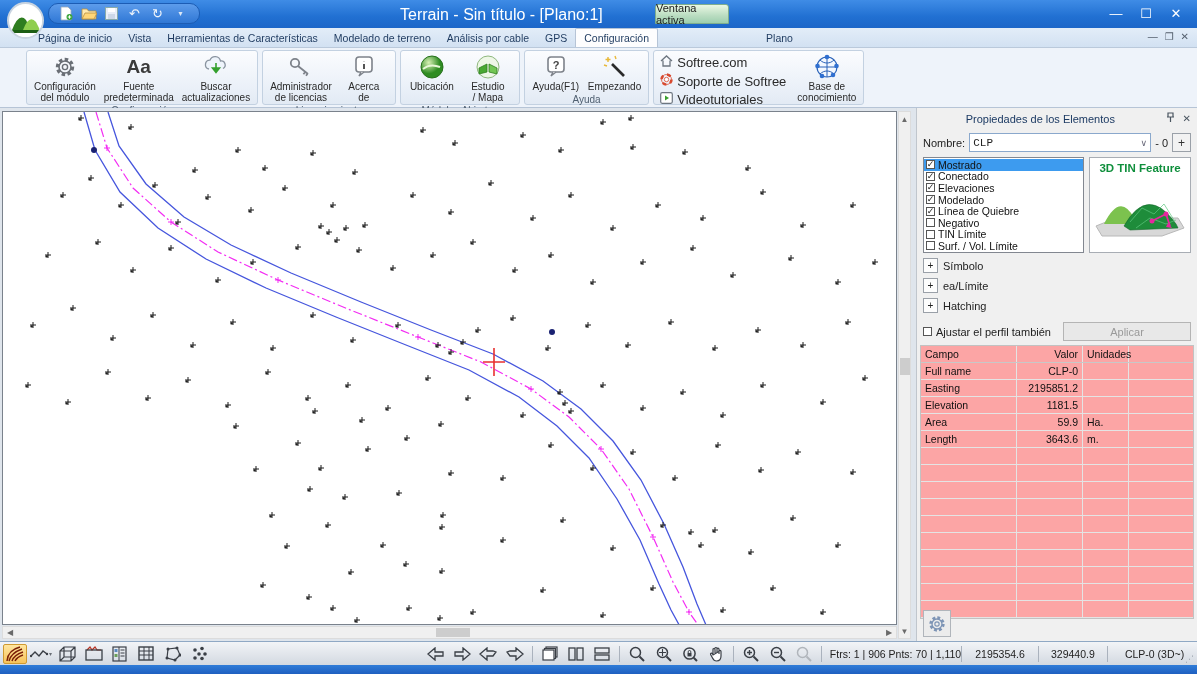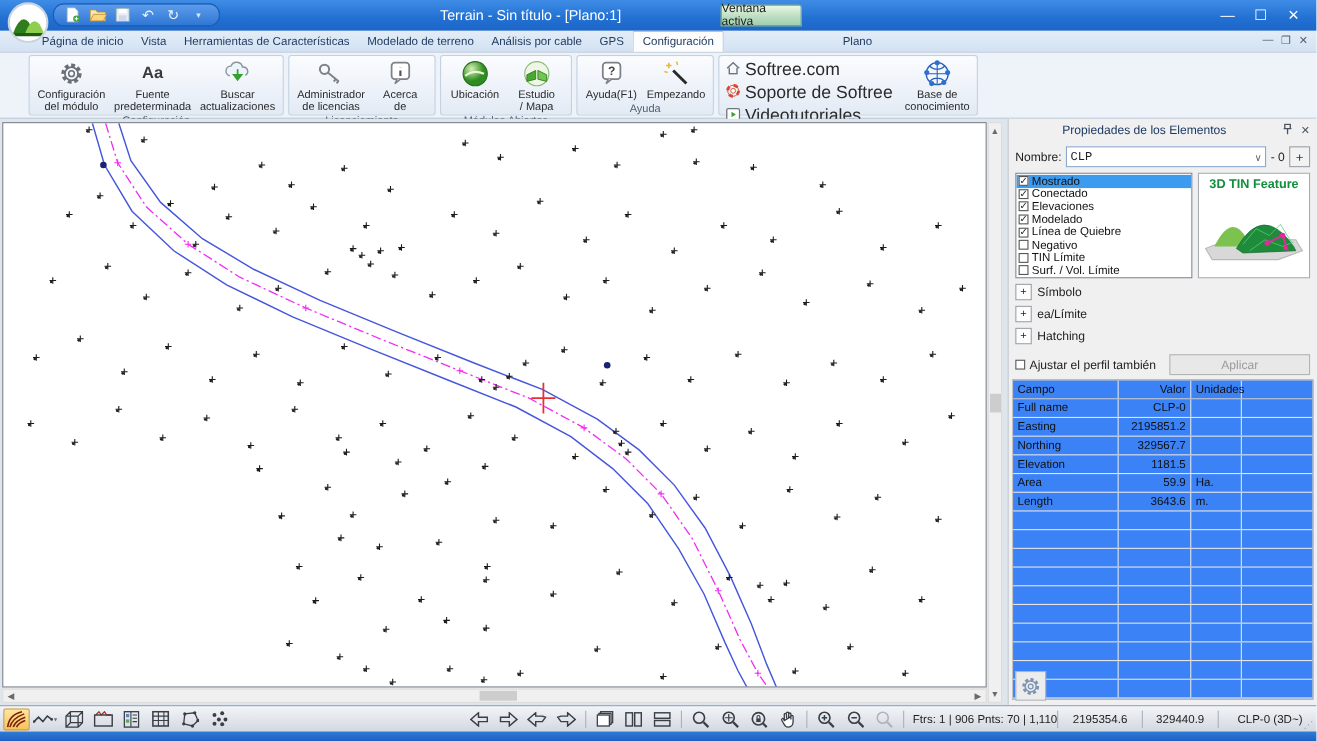--- a/index.html
+++ b/index.html
@@ -8,21 +8,21 @@
 
   
   .titlebar{position:absolute;left:0;top:0;width:1197px;height:28px;
     background:linear-gradient(#3f8ce6,#2170d2 60%,#1d66c8);}
   .logo{position:absolute;left:7px;top:2px;width:37px;height:37px;border-radius:50%;
     background:#fff;border:2px solid #c9d4e0;z-index:9;overflow:hidden;}
   .qat{position:absolute;left:48px;top:3px;height:21px;display:flex;align-items:center;gap:6px;
     padding:0 10px 0 8px;border-radius:10px;background:linear-gradient(#5d9ceb,#2f77d5);
     border:1px solid #1c5cb4;}
   .qat .qbtn{width:17px;height:16px;display:flex;align-items:center;justify-content:center;}
-  .title-text{position:absolute;left:400px;top:6px;color:#fff;font-size:13px;}
+  .title-text{position:absolute;left:400px;top:6px;color:#fff;font-size:16px;}
   .active-win{position:absolute;left:655px;top:4px;width:74px;height:20px;
     background:linear-gradient(#eaf7e4,#b9dcc0 60%,#9ecfae);border:1px solid #7fae8d;
     border-radius:3px 3px 0 0;font-size:11px;color:#1c1c1c;display:flex;align-items:center;justify-content:center;}
   .wincontrols{position:absolute;right:6px;top:0;height:28px;display:flex;}
   .wincontrols .wc{width:30px;height:26px;color:#fff;font-size:13px;display:flex;align-items:center;justify-content:center;}
 
   
   .tabrow{position:absolute;left:0;top:28px;width:1197px;height:20px;
     background:linear-gradient(#e3edf8,#d2e1f2);border-bottom:1px solid #bac9db;display:flex;align-items:flex-end;}
   .tab{font-size:10.5px;color:#1e3a5f;padding:3px 8px 3px 8px;white-space:nowrap;}
@@ -35,22 +35,22 @@
   .ribbon{position:absolute;left:0;top:48px;width:1197px;height:60px;background:#eef3fa;
     border-bottom:1px solid #b6c4d6;display:flex;align-items:stretch;padding:2px 0 2px 26px;gap:4px;}
   .rgroup{background:linear-gradient(#fbfcfe,#eaf0f8 70%,#e2eaf4);border:1px solid #c3d1e1;border-radius:3px;
     display:flex;flex-direction:column;}
   .rgroup-buttons{flex:1;display:flex;align-items:flex-start;padding:2px 4px 0 4px;gap:2px;}
   .rgroup-label{font-size:10px;color:#4f5f70;text-align:center;padding:1px 4px 19px 4px;}
   .rbtn{display:flex;flex-direction:column;align-items:center;width:auto;min-width:54px;padding:1px 3px;}
   .rbtn .ric{height:26px;display:flex;align-items:center;justify-content:center;}
   .rbtn .rlabel{font-size:10px;color:#2a2a2a;text-align:center;line-height:11px;white-space:pre-line;margin-top:1px;}
   .rlinks{display:flex;flex-direction:column;justify-content:center;gap:3px;padding:2px 2px;}
-  .rlink{display:flex;align-items:center;gap:4px;font-size:16px;color:#2a2a2a;white-space:nowrap;}
-  .aa-ic{font-size:15px;font-weight:bold;color:#3a3a3a;line-height:20px;}
+  .rlink{display:flex;align-items:center;gap:4px;font-size:13px;color:#2a2a2a;white-space:nowrap;}
+  .aa-ic{font-size:19px;font-weight:bold;color:#3a3a3a;line-height:20px;}
 
   
   .workarea{position:absolute;left:0;top:108px;width:1197px;height:533px;background:#dfe5ec;}
   .canvas-frame{position:absolute;left:2px;top:3px;width:895px;height:514px;background:#fff;border:1px solid #7a828c;}
   .canvas-frame svg{display:block;}
   .vscroll{position:absolute;left:898px;top:3px;width:13px;height:528px;background:#f0f0f0;border:1px solid #dcdcdc;}
   .vscroll .arr{position:absolute;left:0;width:11px;height:14px;display:flex;align-items:center;justify-content:center;color:#6a6a6a;font-size:8px;}
   .vthumb{position:absolute;left:1px;top:246px;width:10px;height:17px;background:#cdcdcd;}
   .hscroll{position:absolute;left:2px;top:518px;width:895px;height:13px;background:#f0f0f0;border:1px solid #dcdcdc;}
   .hscroll .arr{position:absolute;top:0;width:14px;height:11px;display:flex;align-items:center;justify-content:center;color:#6a6a6a;font-size:8px;}
@@ -73,21 +73,21 @@
   .cbox{width:9px;height:9px;border:1px solid #555;background:#fff;margin-right:3px;flex:none;
     display:flex;align-items:center;justify-content:center;font-size:9px;line-height:9px;color:#222;}
   .preview{flex:1;background:#fff;border:1px solid #a8adb4;display:flex;flex-direction:column;align-items:center;}
   .preview-title{font-size:11.5px;font-weight:bold;color:#0f8f3c;margin-top:4px;}
   .expander{display:flex;align-items:center;gap:5px;margin:5px 6px 0 6px;font-size:11px;color:#222;}
   .expander .xbtn{width:15px;height:15px;border:1px solid #9aa0a8;background:#fdfdfd;display:flex;align-items:center;justify-content:center;font-size:10px;}
   .apply-row{display:flex;align-items:center;margin:9px 6px 4px 6px;font-size:11px;color:#222;}
   .apply-row .cbox{margin-right:4px;}
   .applybtn{margin-left:auto;width:128px;height:19px;background:#e8e8e8;border:1px solid #b4b4b4;color:#9a9a9a;
     font-size:11px;display:flex;align-items:center;justify-content:center;}
-  .ptable{margin:4px 3px 0 3px;background:#3b82f6;border:1px solid #c2c2c2;font-size:10.5px;color:#111;}
+  .ptable{margin:4px 3px 0 3px;background:#fca5a5;border:1px solid #c2c2c2;font-size:10.5px;color:#111;}
   .ptable .trow{display:flex;height:17px;align-items:center;border-bottom:1px solid #e4e4e4;}
   .ptable .trow.head{border-bottom:1px solid #c8c8c8;}
   .ptable .c1{width:96px;padding-left:4px;border-right:1px solid #e4e4e4;height:100%;display:flex;align-items:center;}
   .ptable .c2{width:66px;padding-right:4px;text-align:right;justify-content:flex-end;border-right:1px solid #e4e4e4;height:100%;display:flex;align-items:center;}
   .ptable .c3{width:46px;padding-left:4px;border-right:1px solid #e4e4e4;height:100%;display:flex;align-items:center;}
   .ptable .c4{flex:1;height:100%;}
   .panel-gear{position:absolute;left:6px;bottom:4px;width:28px;height:27px;background:#ececec;border:1px solid #b0b5bb;
     display:flex;align-items:center;justify-content:center;}
 
   
@@ -1102,26 +1102,20 @@
             <div class="c3"></div>
             <div class="c4"></div>
           </div>
           <div class="trow">
             <div class="c1">Easting</div>
             <div class="c2">2195851.2</div>
             <div class="c3"></div>
             <div class="c4"></div>
           </div>
           <div class="trow">
-            <div class="c1">Northing</div>
-            <div class="c2">329567.7</div>
-            <div class="c3"></div>
-            <div class="c4"></div>
-          </div>
-          <div class="trow">
             <div class="c1">Elevation</div>
             <div class="c2">1181.5</div>
             <div class="c3"></div>
             <div class="c4"></div>
           </div>
           <div class="trow">
             <div class="c1">Area</div>
             <div class="c2">59.9</div>
             <div class="c3">Ha.</div>
             <div class="c4"></div>

